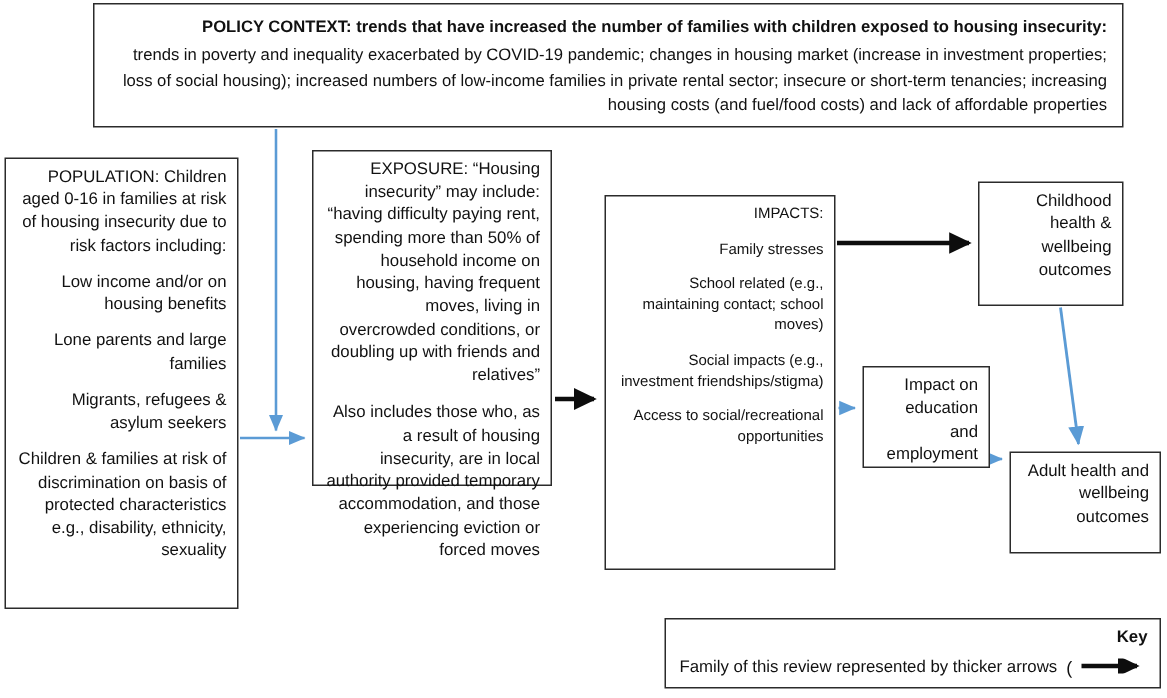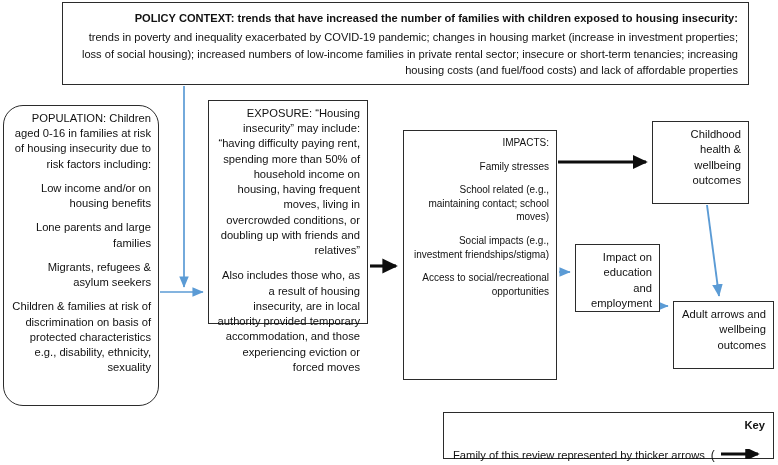--- a/index.html
+++ b/index.html
@@ -37,21 +37,21 @@
   
   #policy-box {
     left: 62px; top: 2px; width: 687px; height: 83px;
   }
   #policy-box .box-inner { padding: 7px 10px 6px 11px; }
   #policy-box .para { font-size: 11.1px; line-height: 1.48; }
   #policy-title { font-weight: bold; margin-bottom: 3px; }
 
   
   #population-box {
-    left: 3px; top: 105px; width: 156px; height: 301px; border-radius: 20px;
+    left: 3px; top: 105px; width: 156px; height: 301px;
   }
   #population-box .para { font-size: 11.2px; line-height: 1.36; margin-bottom: 9px; }
 
   
   #exposure-box {
     left: 208px; top: 100px; width: 160px; height: 224px;
   }
   #exposure-box .para { font-size: 11.2px; line-height: 1.36; margin-bottom: 10px; }
 
   
@@ -76,21 +76,21 @@
   #adult-box {
     left: 673px; top: 301px; width: 101px; height: 68px;
   }
   #adult-box .para { font-size: 11.2px; line-height: 1.38; }
 
   
   #key-box {
     left: 443px; top: 412px; width: 331px; height: 47px;
   }
   #key-box .box-inner { padding: 6px 8px 5px 9px; }
-  #key-title { font-weight: bold; font-size: 11.2px; margin-bottom: 17px; }
+  #key-title { font-weight: bold; font-size: 11.2px; margin-bottom: 7px; }
   #key-row { display: flex; align-items: center; font-size: 11.2px; }
   #key-text { white-space: nowrap; }
   #key-sample {
     display: inline-flex; align-items: center;
     margin-left: 6px;
     white-space: nowrap;
   }
   #key-sample .paren { font-size: 12px; }
   #key-arrow-wrap { display:inline-block; margin: 0 10px 0 5px; }
 </style>
@@ -180,21 +180,21 @@
 </div>
 
 <div class="box" id="education-box">
   <div class="box-inner">
     <p class="para">Impact on education and employment</p>
   </div>
 </div>
 
 <div class="box" id="adult-box">
   <div class="box-inner">
-    <p class="para">Adult arrows and wellbeing outcomes</p>
+    <p class="para">Adult health and wellbeing outcomes</p>
   </div>
 </div>
 
 <div class="box" id="key-box">
   <div class="box-inner">
     <div id="key-title">Key</div>
     <div id="key-row">
       <span id="key-text">Family of this review represented by thicker arrows</span>
       <span id="key-sample">
         <span class="paren">(</span>

